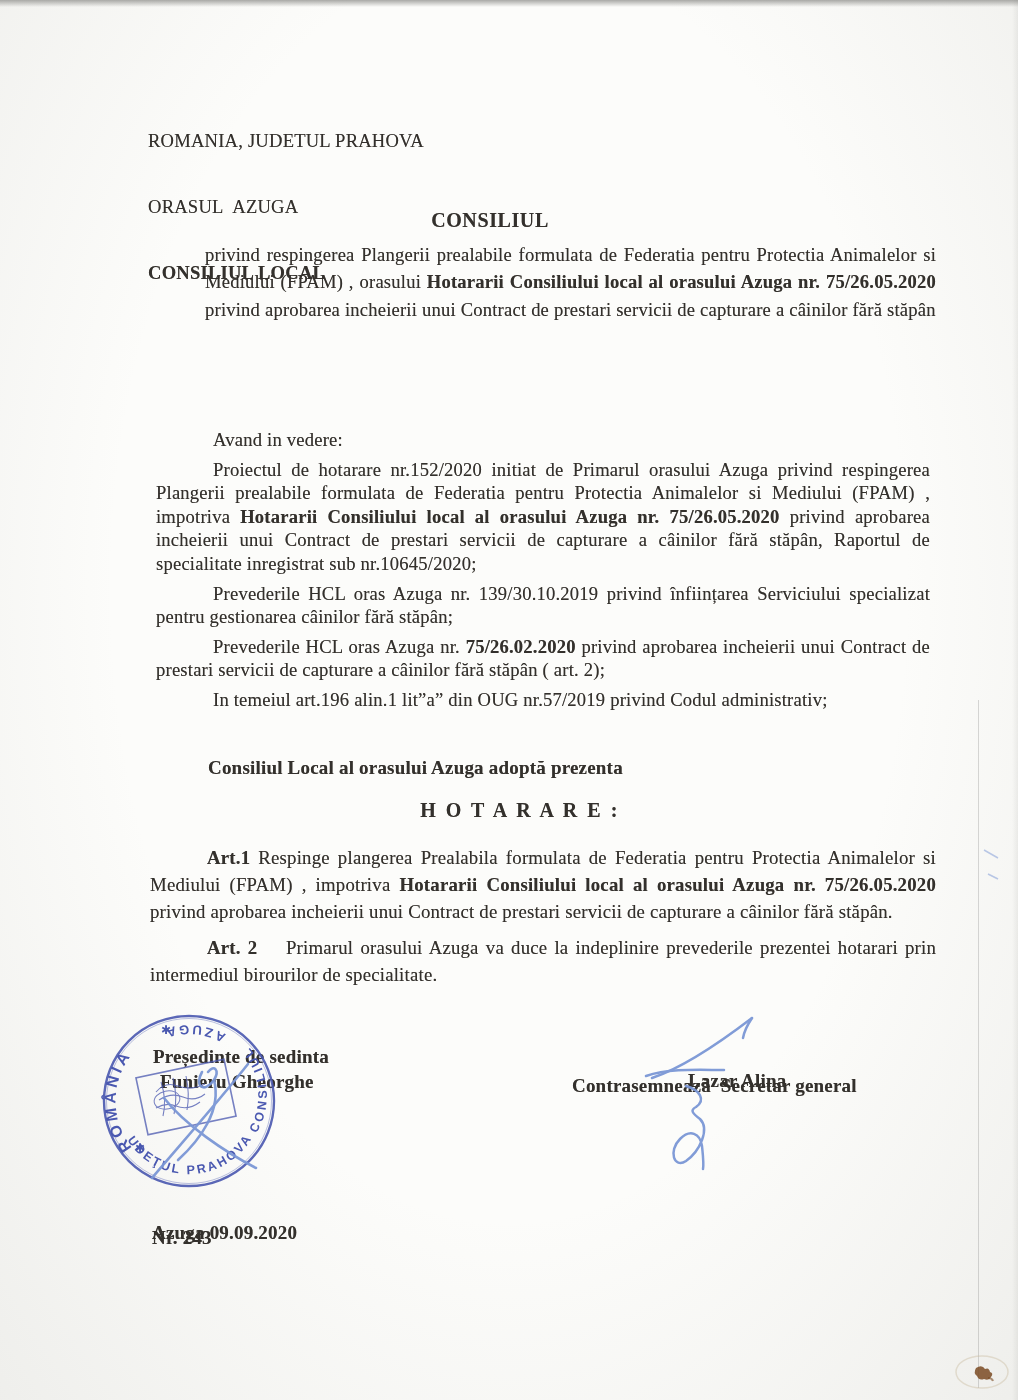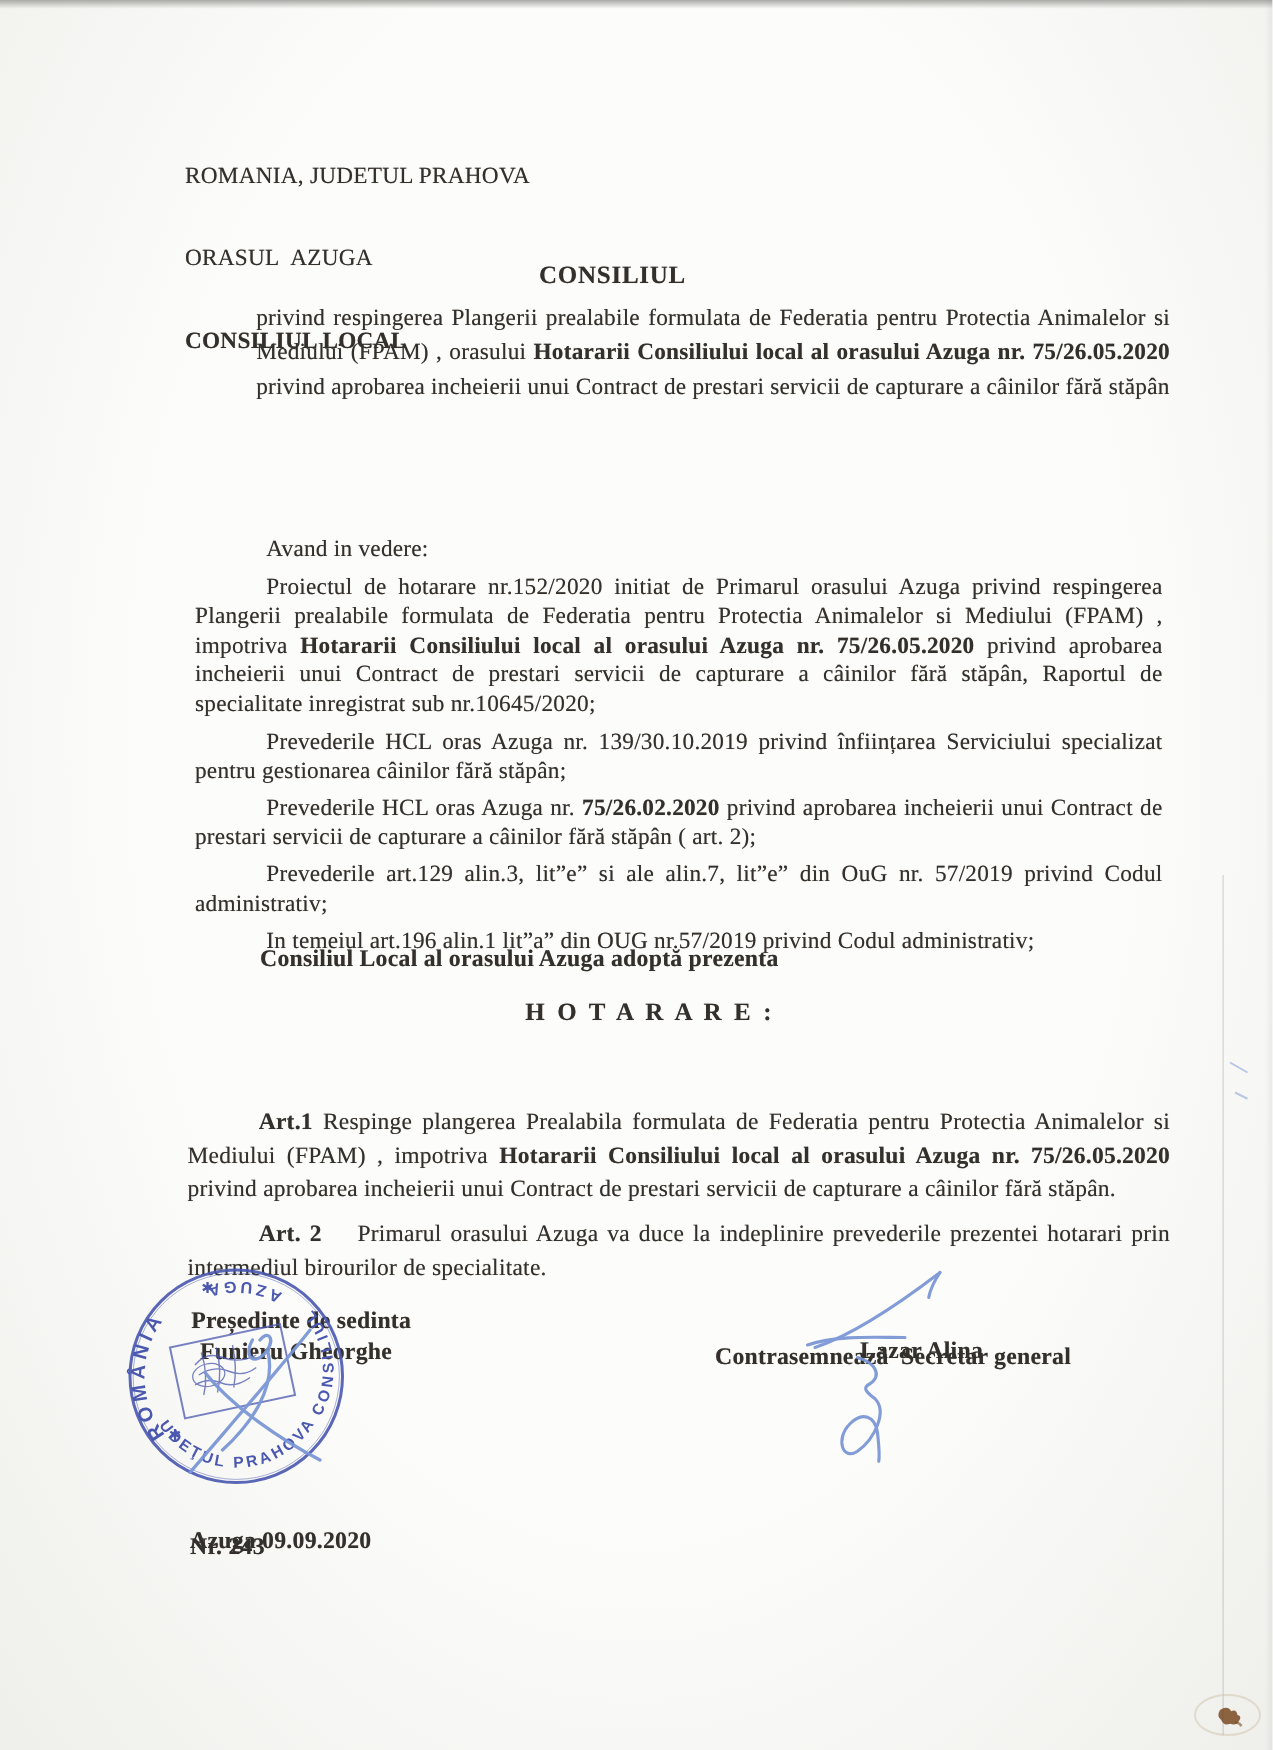--- a/index.html
+++ b/index.html
@@ -22,21 +22,21 @@
   .header .b3{font-weight:bold;}
   .doc-title{top:209px;left:150px;width:680px;text-align:center;
     font-weight:bold;font-size:20px;letter-spacing:0.6px;}
   .intro{top:241px;left:205px;width:731px;font-size:18.6px;line-height:27.4px;
     text-align:justify;}
   .body-block{top:422px;left:150px;width:786px;font-size:18.6px;line-height:23.6px;}
   .body-block p{margin:6px;text-indent:57px;text-align:justify;}
   .adoption{top:757px;left:150px;width:786px;font-size:19px;font-weight:bold;text-indent:58px;}
   .decision-heading{top:799px;left:150px;width:740px;text-align:center;
     font-weight:bold;font-size:20px;letter-spacing:2.5px;}
-  .article{left:150px;width:786px;font-size:18.8px;line-height:27px;text-align:justify;margin-top:40px;}
+  .article{left:150px;width:786px;font-size:18.8px;line-height:27px;text-align:justify;}
   .article p{margin:0;text-indent:57px;}
   .art1{top:844px;}
   .art2{top:934px;}
   .sig{font-size:19px;font-weight:bold;white-space:pre;}
   .sig-left-title{top:1046px;left:153px;}
   .sig-left-name{top:1071px;left:160px;}
   .sig-right-title{top:1044px;left:572px;margin-top:31px;}
   .sig-right-name{top:1070px;left:688px;}
   .footer-line1{top:1202px;left:152px;font-size:19px;font-weight:bold;margin-top:20px;}
   .footer-line2{top:1227px;left:152px;font-size:19px;font-weight:bold;}
@@ -56,21 +56,20 @@
 </div>
 
 <div class="abs doc-title txt">CONSILIUL</div>
 <div class="abs intro txt"><span>privind respingerea Plangerii prealabile formulata de Federatia pentru Protectia Animalelor si Mediului (FPAM) , orasului </span><span style="font-weight: bold;">Hotararii Consiliului local al orasului Azuga nr. 75/26.05.2020</span><span> privind aprobarea incheierii unui Contract de prestari servicii de capturare a câinilor fără stăpân</span></div>
 
 <div class="abs body-block txt">
   <p><span>Avand in vedere:</span></p>
   <p><span>Proiectul de hotarare nr.152/2020 initiat de Primarul orasului Azuga privind respingerea Plangerii prealabile formulata de Federatia pentru Protectia Animalelor si Mediului (FPAM) , impotriva </span><span style="font-weight: bold;">Hotararii Consiliului local al orasului Azuga nr. 75/26.05.2020</span><span> privind aprobarea incheierii unui Contract de prestari servicii de capturare a câinilor fără stăpân, Raportul de specialitate  inregistrat sub nr.10645/2020;</span></p>
   <p><span>Prevederile HCL oras Azuga nr. 139/30.10.2019 privind înființarea Serviciului specializat pentru gestionarea câinilor fără stăpân;</span></p>
   <p><span>Prevederile HCL oras Azuga nr. </span><span style="font-weight: bold;">75/26.02.2020</span><span> privind aprobarea incheierii unui Contract de prestari servicii de capturare a câinilor fără stăpân ( art. 2);</span></p>
-  <p><span>Prevederile art.129 alin.3, lit”e” si ale alin.7, lit”e”  din OuG nr. 57/2019 privind Codul administrativ;</span></p>
   <p><span>In temeiul art.196 alin.1 lit”a” din OUG nr.57/2019 privind Codul administrativ;</span></p>
 </div>
 
 <div class="abs adoption txt">Consiliul Local al orasului Azuga adoptă prezenta</div>
 <div class="abs decision-heading txt">H O T A R A R E :</div>
 
 <div class="abs article art1 txt">
   <p><span style="font-weight: bold;">Art.1</span><span> Respinge plangerea Prealabila formulata de Federatia pentru Protectia Animalelor si Mediului (FPAM) , impotriva </span><span style="font-weight: bold;">Hotararii Consiliului local al orasului Azuga nr. 75/26.05.2020</span><span> privind aprobarea incheierii unui Contract de prestari servicii de capturare a câinilor fără stăpân.</span></p>
 </div>
 <div class="abs article art2 txt">

